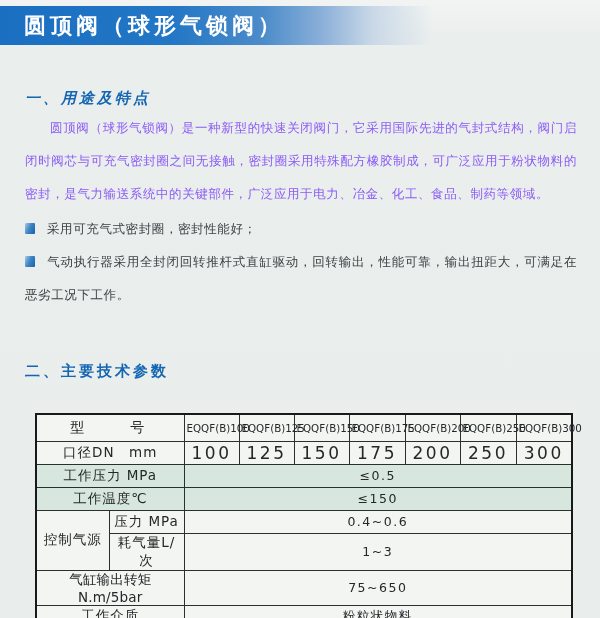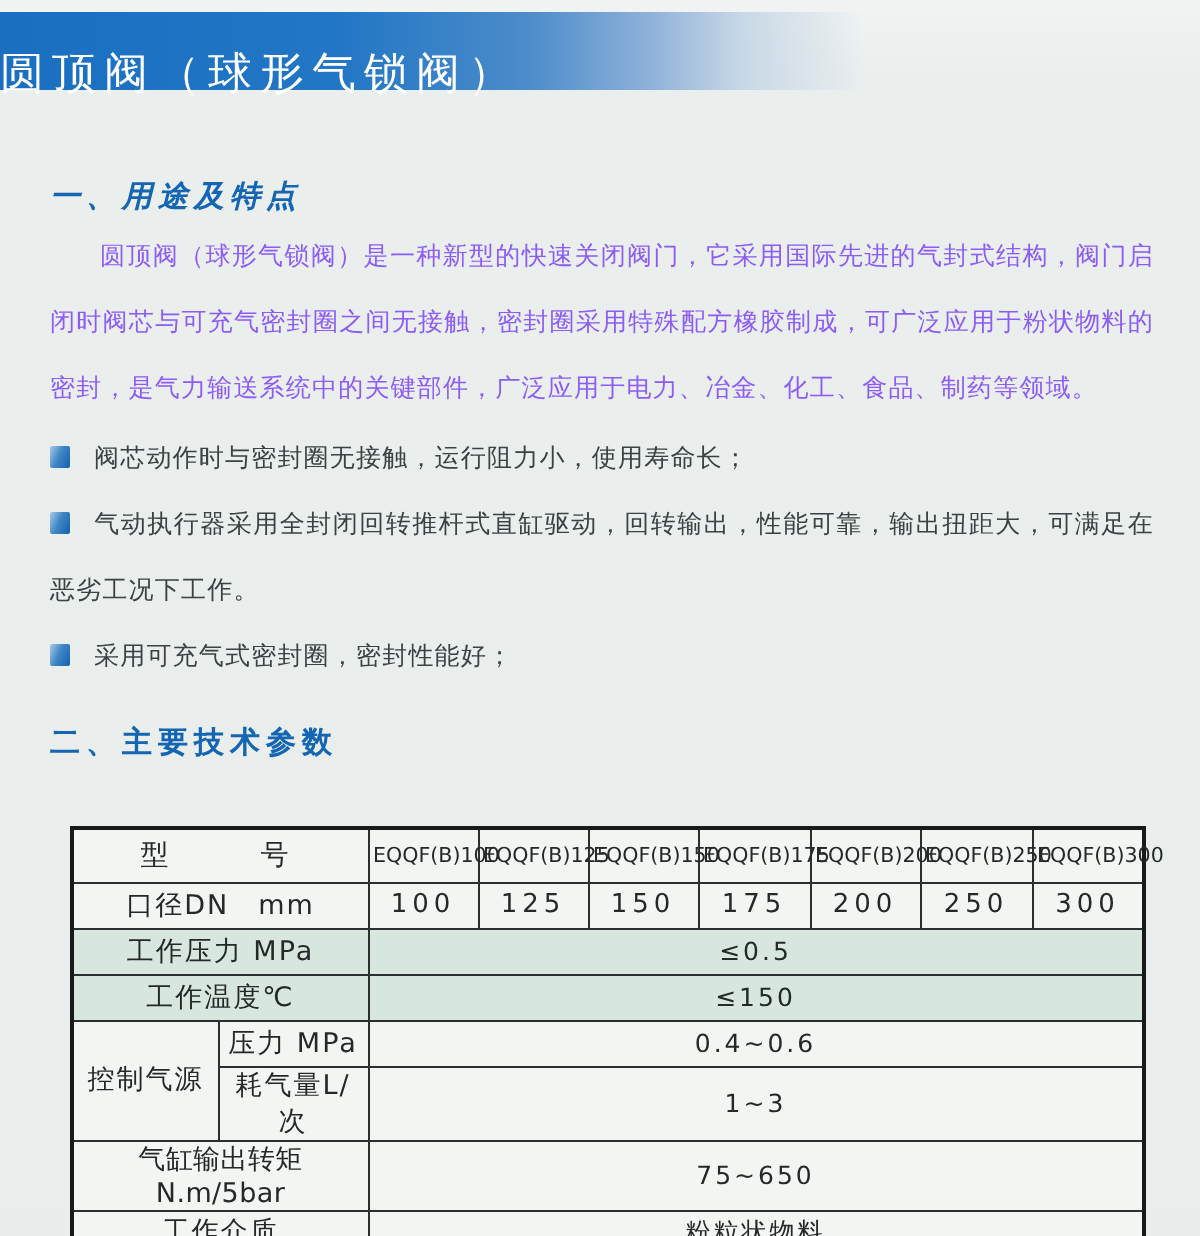--- a/index.html
+++ b/index.html
@@ -10,22 +10,22 @@
     position:relative; width:600px; height:618px; overflow:hidden;
     color:#3c4144;
   }
   .banner {
     position:absolute; top:6px; left:0; width:100%; height:39px;
     background:linear-gradient(to right,
       #1a6fc1 0%, #2176c5 28%, #4c8cca 44%, #8db1d9 54%,
       #c9d8e7 62%, rgba(233,237,236,0) 72%);
   }
   .banner-title {
-    color:#ffffff; font-weight:normal; font-size:22px; line-height:39px;
-    letter-spacing:4px; white-space:nowrap;margin-top:12px;
+    color:#ffffff; font-weight:bold; font-size:22px; line-height:39px;
+    padding-left:24px; letter-spacing:4px; white-space:nowrap;
   }
   .section-heading {
     position:absolute; left:25px; color:#1566b2; font-weight:bold;
     font-size:15px; letter-spacing:3px; white-space:nowrap;
   }
   #heading-1 { top:89px;font-style:italic; }
   #heading-2 { top:362px;text-align:center; }
   .para {
     position:absolute; top:112px; left:25px; width:552px;
     font-size:12.5px; line-height:32.8px; letter-spacing:0.6px;
@@ -51,38 +51,37 @@
     border:1px solid #2c2f30; text-align:center; vertical-align:middle;
     padding:0 2px; font-weight:normal; background:#f3f5f3;
   }
   .spec-table tr.h-row td { height:27px; }
   .spec-table tr.n-row td { height:23px; }
   .spec-table tr.tall-row td { height:34px; }
   .spec-table tr.mint td { background:#d8e7de; }
   .model-head { font-size:14px; letter-spacing:6px; }
   .model-cell { font-size:10.3px; letter-spacing:0; }
   .label-cell { font-size:13.5px; letter-spacing:1px; }
-  .value-cell { font-size:13px; letter-spacing:2.5px; }
+  .value-cell { font-size:17px; letter-spacing:2.5px; }
   .wide-span  { font-size:12.5px; letter-spacing:1.5px; }
 </style>
 </head>
 <body>
 
 <div class="banner">
   <div class="banner-title">圆顶阀（球形气锁阀）</div>
 </div>
 
 <div class="section-heading" id="heading-1">一、用途及特点</div>
 
 <p class="para">圆顶阀（球形气锁阀）是一种新型的快速关闭阀门，它采用国际先进的气封式结构，阀门启闭时阀芯与可充气密封圈之间无接触，密封圈采用特殊配方橡胶制成，可广泛应用于粉状物料的密封，是气力输送系统中的关键部件，广泛应用于电力、冶金、化工、食品、制药等领域。</p>
 
 <div class="bullets">
-  <div class="bullet-item"><span class="bullet-marker"></span><span>阀芯动作时与密封圈无接触，运行阻力小，使用寿命长；</span></div>
+  <div class="bullet-item"><span class="bullet-marker"></span><span>采用可充气式密封圈，密封性能好；</span></div>
   <div class="bullet-item"><span class="bullet-marker"></span><span>气动执行器采用全封闭回转推杆式直缸驱动，回转输出，性能可靠，输出扭距大，可满足在恶劣工况下工作。</span></div>
-  <div class="bullet-item"><span class="bullet-marker"></span><span>采用可充气式密封圈，密封性能好；</span></div>
 </div>
 
 <div class="section-heading" id="heading-2">二、主要技术参数</div>
 
 <table class="spec-table">
   <colgroup>
     <col style="width:73px">
       <col style="width:75px">
     <col style="width:55px">
       <col style="width:55px">

